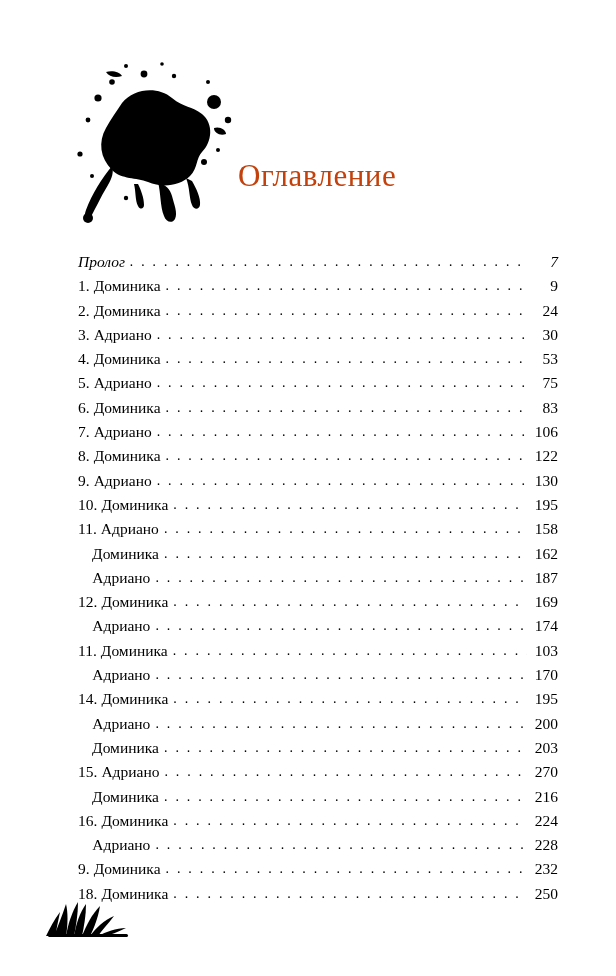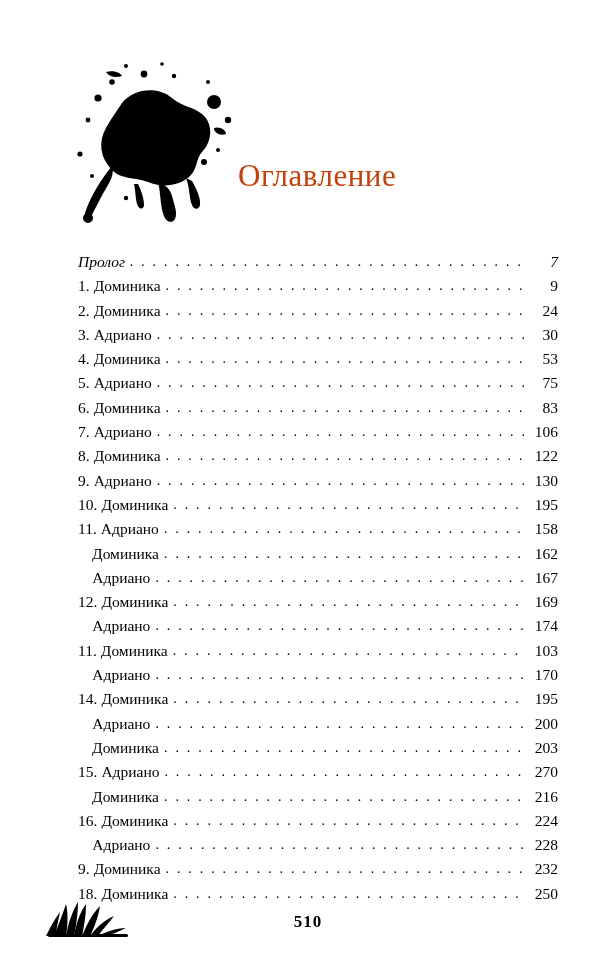--- a/index.html
+++ b/index.html
@@ -264,21 +264,21 @@
       <div class="toc-row row-sub">
         <span class="num"></span>
         <span class="label">Доминика</span>
         <span class="leader">. . . . . . . . . . . . . . . . . . . . . . . . . . . . . . . . . . . . . . . . . . . . . . . . . . . . . . . . . . . . . . . . . . . . . . . . . . . . . . . . . . . . . . . . . </span>
         <span class="page-num">162</span>
       </div>
       <div class="toc-row row-sub">
         <span class="num"></span>
         <span class="label">Адриано</span>
         <span class="leader">. . . . . . . . . . . . . . . . . . . . . . . . . . . . . . . . . . . . . . . . . . . . . . . . . . . . . . . . . . . . . . . . . . . . . . . . . . . . . . . . . . . . . . . . . </span>
-        <span class="page-num">167</span>
+        <span class="page-num">187</span>
       </div>
       <div class="toc-row row-chapter">
         <span class="num">12.</span>
         <span class="label">Доминика</span>
         <span class="leader">. . . . . . . . . . . . . . . . . . . . . . . . . . . . . . . . . . . . . . . . . . . . . . . . . . . . . . . . . . . . . . . . . . . . . . . . . . . . . . . . . . . . . . . . . </span>
         <span class="page-num">169</span>
       </div>
       <div class="toc-row row-sub">
         <span class="num"></span>
         <span class="label">Адриано</span>
@@ -359,16 +359,15 @@
         <path d="M10 38 C14 28 18 18 22 6 C24 14 24 26 22 38 Z"></path>
         <path d="M22 38 C24 26 28 14 34 4 C34 16 32 28 30 38 Z"></path>
         <path d="M30 38 C32 26 36 14 42 6 C42 18 40 28 38 38 Z"></path>
         <path d="M38 38 C42 28 48 16 56 8 C54 20 50 30 46 38 Z"></path>
         <path d="M46 38 C52 30 60 22 70 18 C64 26 58 32 54 38 Z"></path>
         <path d="M54 38 C62 34 72 30 82 30 C74 34 66 37 60 38 Z"></path>
         <path d="M2 38 C6 30 10 22 16 14 C14 24 12 32 12 38 Z"></path>
         <rect x="4" y="36" width="80" height="3" rx="1.5"></rect>
       </g>
     </svg>
-    <div class="folio">510</div>
   </div>
 
 </div>
 
 </body></html>

